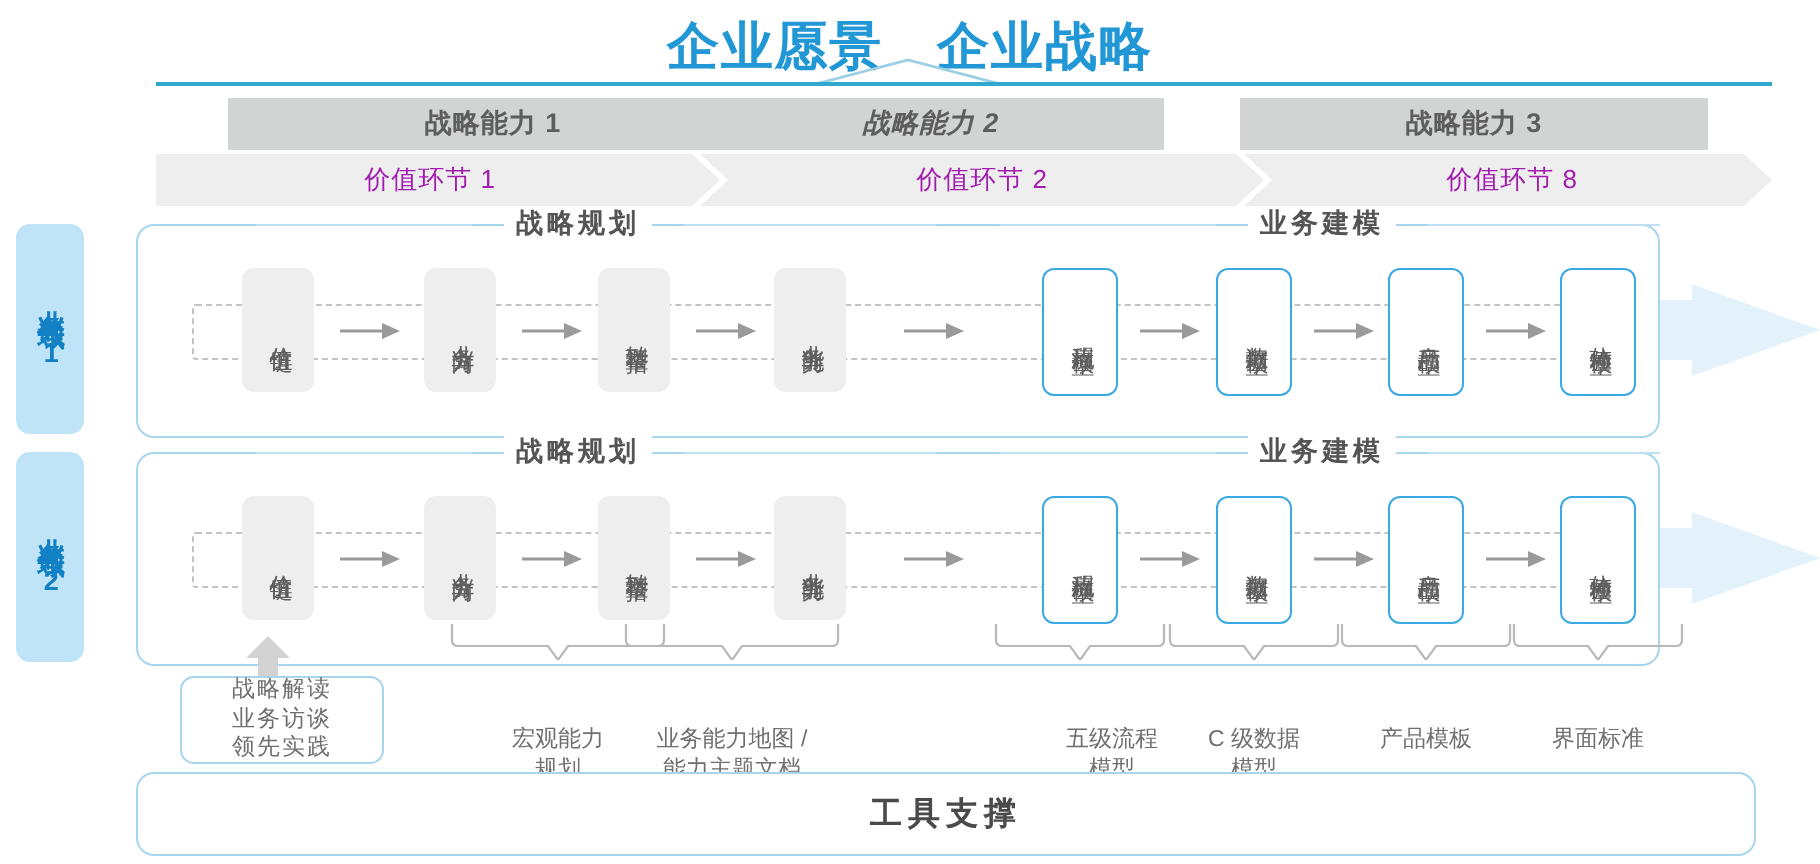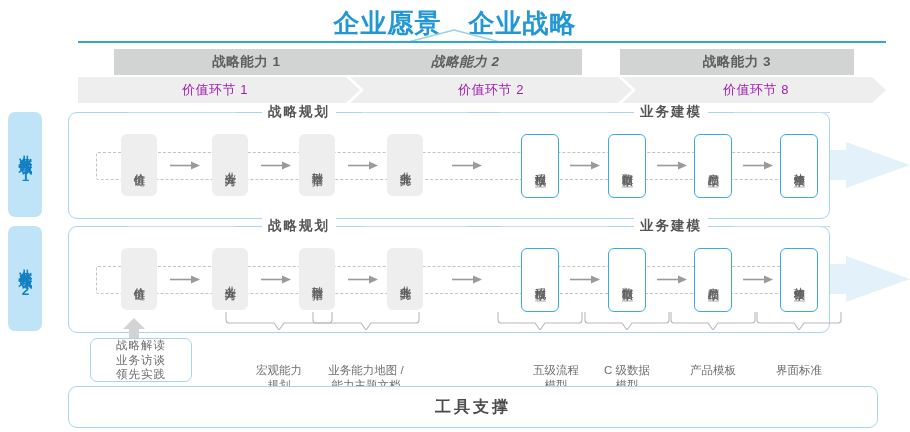--- a/index.html
+++ b/index.html
@@ -76,21 +76,21 @@
   .flow.f2{top:256px;}
 
   
   .dashbox{
     position:absolute;height:26px;border:1px dashed #c3c3c3;border-radius:2px;
   }
   .dashbox.x1{left:96px;width:704px;}
 
   
   .sect{
-    position:absolute;height:16px;display:flex;align-items:center;gap:26px;
+    position:absolute;height:16px;display:flex;align-items:center;gap:16px;
   }
   .sect .line{height:1px;background:#bfe0f2;flex:0 0 auto;}
   .sect .txt{
     font-size:13.5px;font-weight:bold;color:#555;letter-spacing:2px;
     background:#fff;padding:0 6px;white-space:nowrap;
   }
   .sect.s-left{left:128px;top:104px;width:340px;}
   .sect.s-right{left:500px;top:104px;width:330px;}
   .sect.s-left2{left:128px;top:218px;width:340px;}
   .sect.s-right2{left:500px;top:218px;width:330px;}

